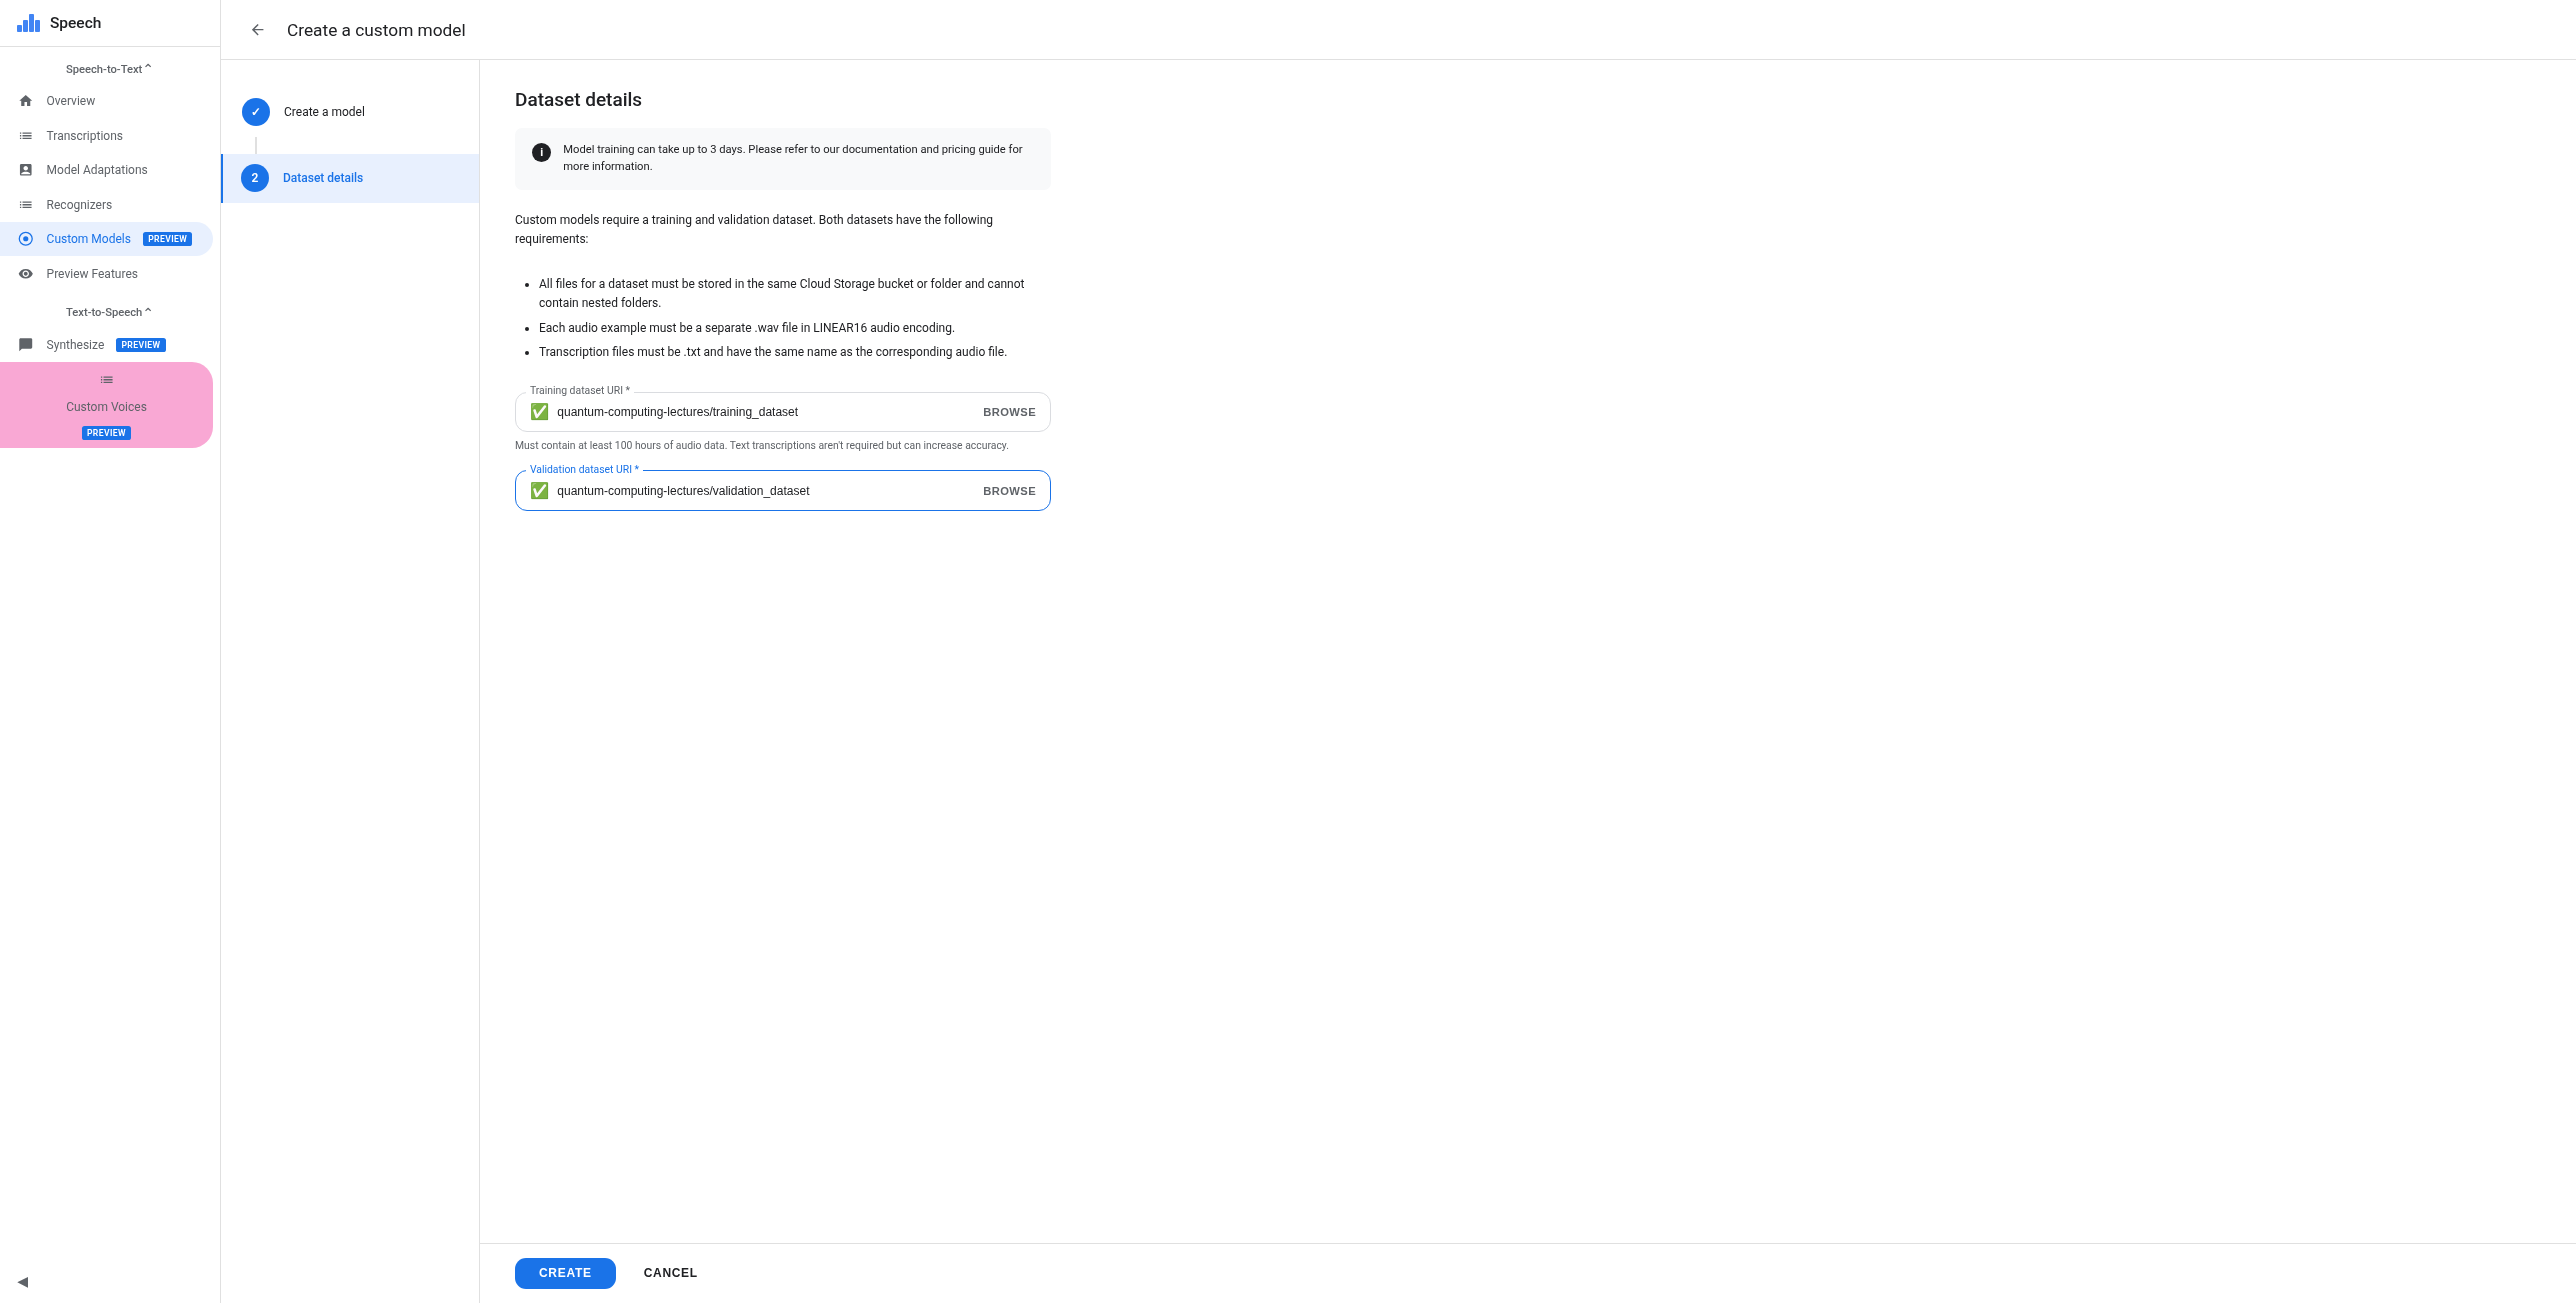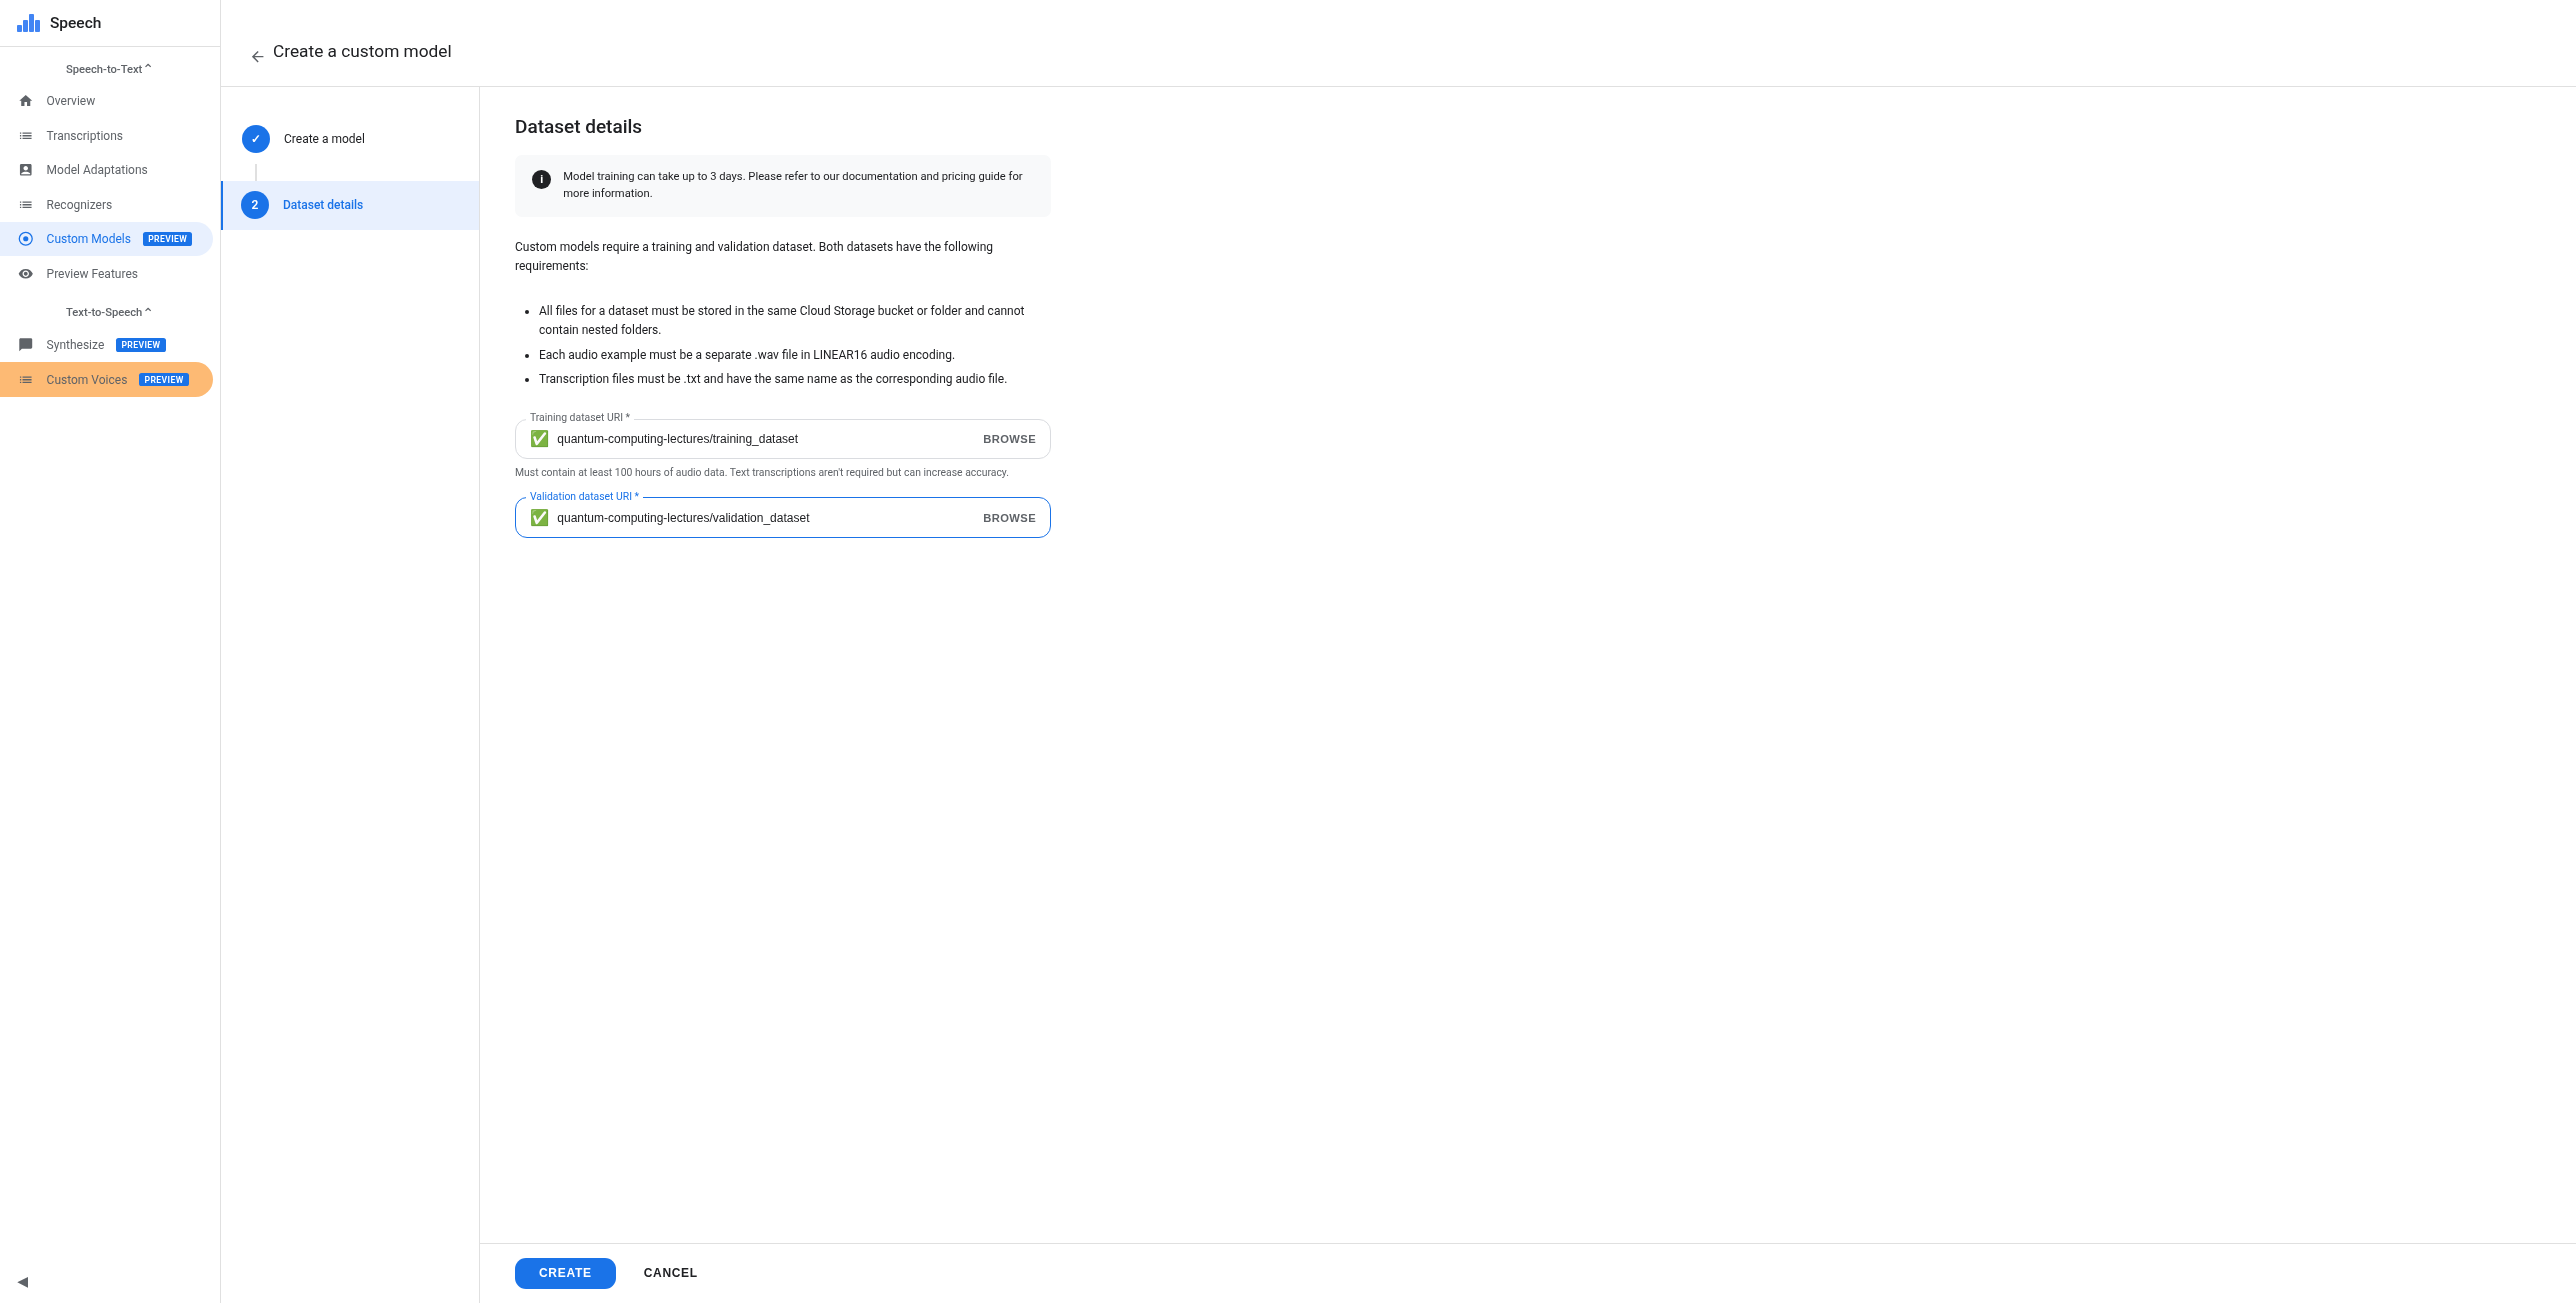--- a/index.html
+++ b/index.html
@@ -91,24 +91,25 @@
 
     
     .main {
       flex: 1;
       display: flex;
       flex-direction: column;
       overflow: hidden;
     }
     .top-bar {
       display: flex;
+      align-items: center;
       padding: 14px 21px;
+      gap: 14px;
       border-bottom: 0.9px solid #e0e0e0;
       background: #fff;
-      margin-top: 27px;
     }
     .back-button {
       cursor: pointer;
       color: #5f6368;
       display: flex;
       align-items: center;
       justify-content: center;
       width: 31px;
       height: 31px;
       border-radius: 50%;
@@ -413,21 +414,21 @@
   <div class="sidebar-item">
     <span class="icon">
       <svg width="15.5" height="15.5" viewBox="0 0 24 24" fill="#5f6368">
           <path d="M20 2H4c-1.1 0-2 .9-2 2v18l4-4h14c1.1 0 2-.9 2-2V4c0-1.1-.9-2-2-2z"></path>
         </svg>
     </span>
     <span>Synthesize</span>
     <span class="preview-badge">PREVIEW</span>
   </div>
 
-  <div class="sidebar-item" style="background:#fdba74;">
+  <div class="sidebar-item" style="background:#f9a8d4;flex-direction:column;">
     <span class="icon">
       <svg width="15.5" height="15.5" viewBox="0 0 24 24" fill="#5f6368">
           <path d="M3 13h2v-2H3v2zm0 4h2v-2H3v2zm0-8h2V7H3v2zm4 4h14v-2H7v2zm0 4h14v-2H7v2zM7 7v2h14V7H7z"></path>
         </svg>
     </span>
     <span>Custom Voices</span>
     <span class="preview-badge">PREVIEW</span>
   </div>
 
   <div class="sidebar-bottom">

